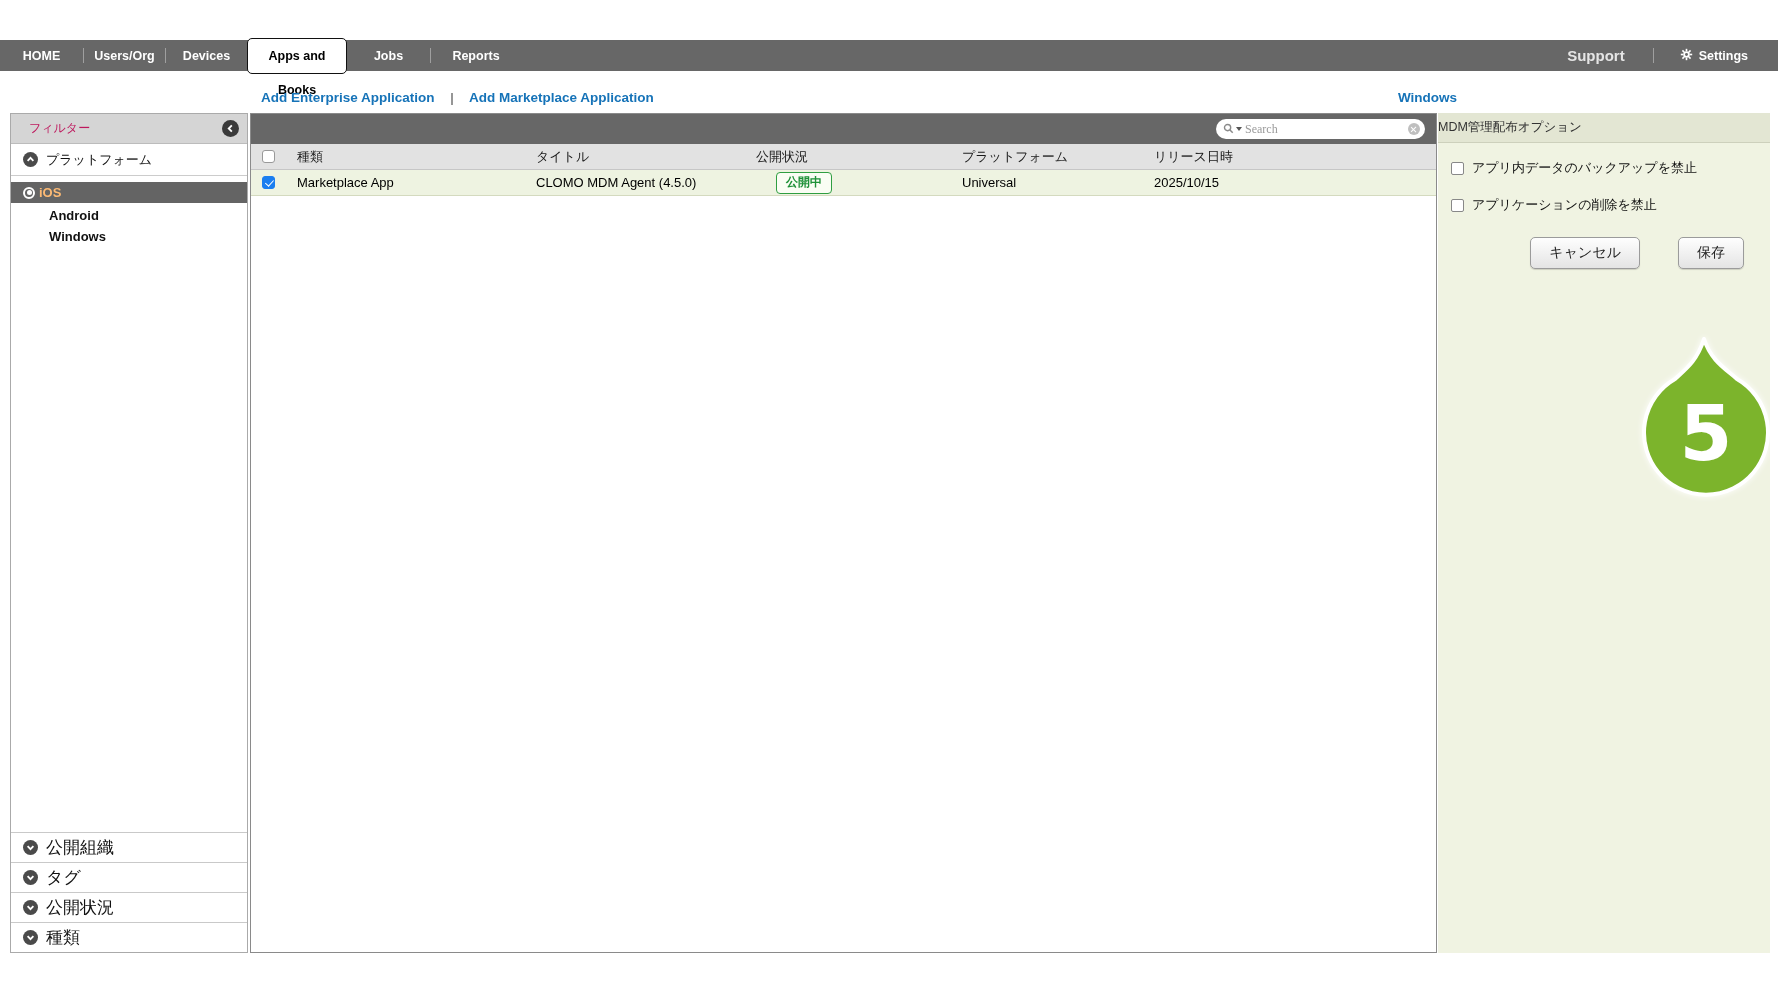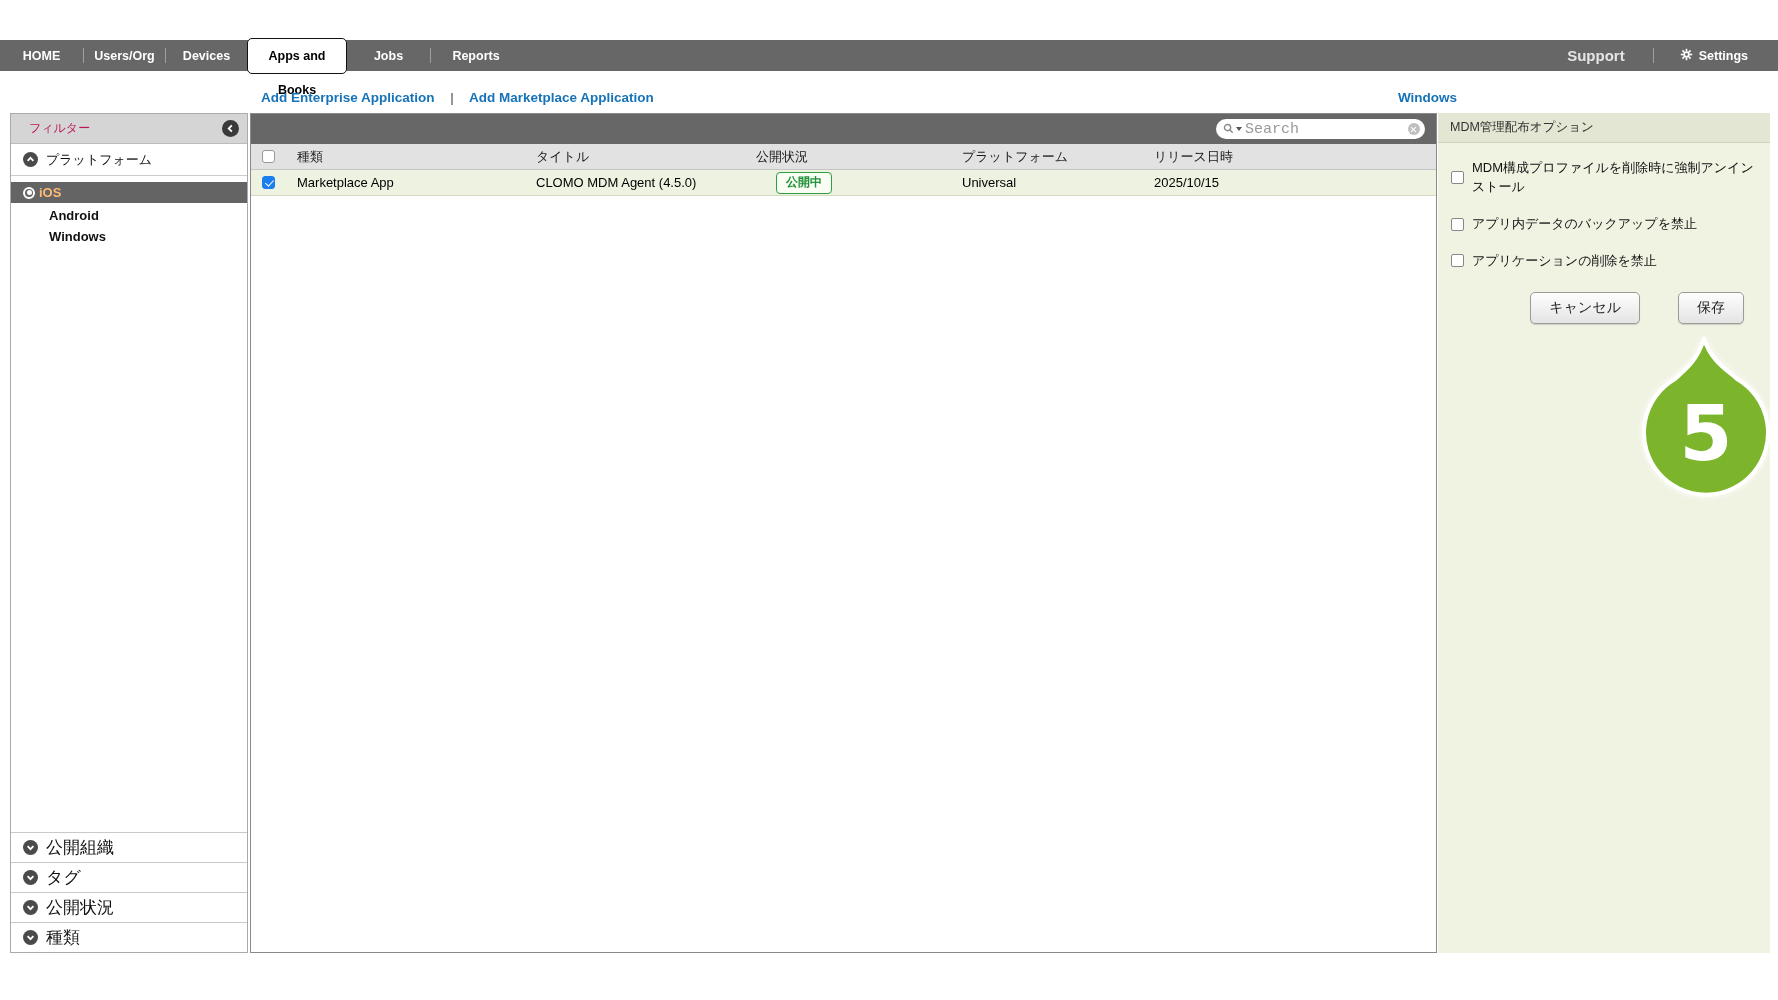--- a/index.html
+++ b/index.html
@@ -49,22 +49,22 @@
 
   
   .tablebox { position:absolute; left:250px; top:113px; width:1187px; height:840px;
               background:#fff; border:1px solid #8a8a8a; display:flex; flex-direction:column; }
   .tb-toolbar { height:30px; flex:0 0 30px; background:#676767; display:flex; align-items:center;
                 justify-content:flex-end; padding-right:11px; }
   .searchbox { width:209px; height:20px; background:#fff; border-radius:10px; display:flex;
                align-items:center; padding:0 5px 0 7px; }
   .search-caret { width:0; height:0; border-left:3px solid transparent; border-right:3px solid transparent;
                   border-top:4px solid #555; margin:0 3px 0 2px; }
-  .searchbox input { flex:1; border:none; outline:none; font-size:15px; color:#444; background:transparent; min-width:0;
-                     font-family:Liberation Mono, monospace; }
+  .searchbox input { flex:1; border:none; outline:none; font-size:12px; color:#444; background:transparent; min-width:0;
+                     font-family:Liberation Serif, serif; }
   .searchbox input::placeholder { color:#9a9a9a; }
   .search-clear { width:12px; height:12px; border-radius:50%; background:#bfbfbf; position:relative; flex:0 0 12px; cursor:pointer; }
   .search-clear:before, .search-clear:after { content:""; position:absolute; left:5.4px; top:2.5px;
                   width:1.4px; height:7px; background:#fff; }
   .search-clear:before { transform:rotate(45deg); } .search-clear:after { transform:rotate(-45deg); }
 
   .grid-row { display:grid; grid-template-columns:46px 239px 220px 206px 192px 1fr; align-items:center; }
   .tb-head { height:26px; flex:0 0 26px; background:#e2e2e2; border-bottom:1px solid #c6c6c6;
              font-size:13px; color:#1a1a1a; }
   .tb-row { height:26px; flex:0 0 26px; background:#eef3e1; border-bottom:1px solid #d4dabf;
@@ -73,21 +73,21 @@
   .cb.checked { background:#1a7ef0; border-color:#1a7ef0; position:relative; }
   .cb.checked:after { content:""; position:absolute; left:4px; top:1.2px; width:3.6px; height:7px;
             border-right:1.8px solid #fff; border-bottom:1.8px solid #fff; transform:rotate(42deg); }
   .badge { display:inline-block; margin-left:20px; padding:1px 9px 2px; border:1.5px solid #2f9e41;
            border-radius:4px; color:#1f9138; background:#fafdf4; font-size:12px; font-weight:bold; }
   .tb-body { flex:1 1 auto; background:#fff; }
 
   
   .panel { position:absolute; left:1438px; top:113px; width:332px; height:840px; background:#f0f3e2; }
   .pn-header { height:30px; background:#e3e6d3; border-bottom:1px solid #cdd0bc; display:flex;
-               align-items:center; padding-left:12px; font-size:12.5px; color:#333; }
+               align-items:center; padding-left:0; font-size:12.5px; color:#333; }
   .pn-opts { padding:16px 14px 0 13px; }
   .pn-opt { display:flex; align-items:center; gap:8px; margin-bottom:18px; font-size:13px;
             line-height:1.45; color:#111; }
   .pcb { width:13px; height:13px; border:1px solid #888; border-radius:2px; background:#fff; flex:0 0 13px; cursor:pointer; }
   .pn-buttons { display:flex; justify-content:flex-end; gap:38px; margin-top:22px; padding-right:26px; }
   .btn { height:32px; padding:0 18px; font-size:14px; color:#222; border:1px solid #9b9b9b; border-radius:5px;
          background:linear-gradient(#fefefe,#e4e4e4); cursor:pointer; box-shadow:0 1px 1px rgba(0,0,0,.15);
          font-family:"Liberation Sans","DejaVu Sans",sans-serif; }
   .droplet { position:absolute; left:198px; top:220px; filter:drop-shadow(0 0 3px rgba(255,255,255,.95)); }
 </style>
@@ -235,24 +235,20 @@
     <div class="tb-body"></div>
   </section>
 
   <aside class="panel">
     <div class="pn-header">
       <span>MDM管理配布オプション</span>
     </div>
     <div class="pn-opts">
       <div class="pn-opt">
         <span class="pcb"></span>
-        <span>MDM構成プロファイルを削除時に強制アンインストール</span>
-      </div>
-      <div class="pn-opt">
-        <span class="pcb"></span>
         <span>アプリ内データのバックアップを禁止</span>
       </div>
       <div class="pn-opt">
         <span class="pcb"></span>
         <span>アプリケーションの削除を禁止</span>
       </div>
     </div>
     <div class="pn-buttons">
       <button class="btn">キャンセル</button>
       <button class="btn">保存</button>

